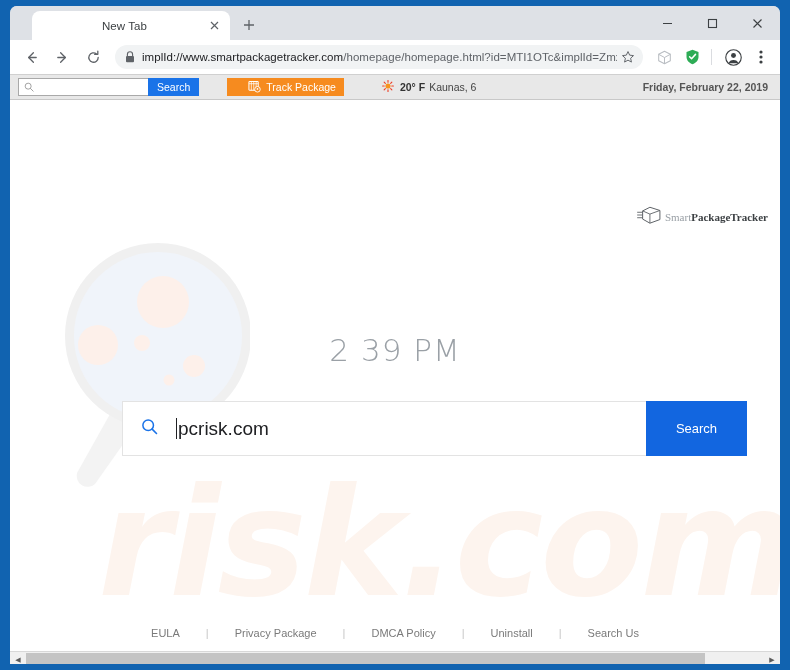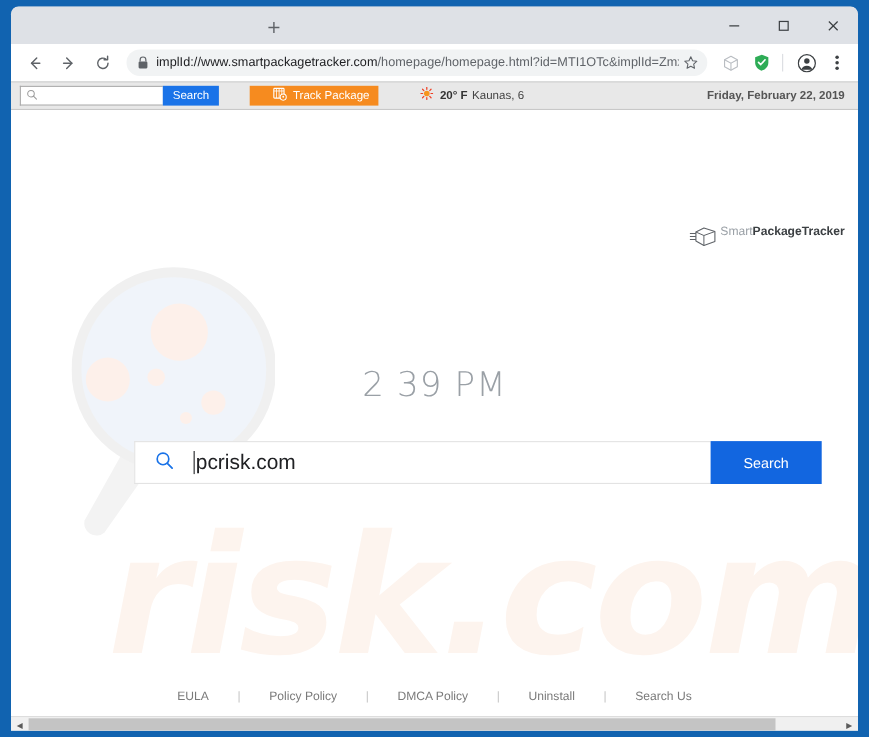--- a/index.html
+++ b/index.html
@@ -292,21 +292,22 @@
     pointer-events: none;
     font-family: "DejaVu Sans", sans-serif;
   }
 
   
   #brand-logo {
     position: absolute;
     right: 12px;
     top: 105px;
     display: flex;
-    align-items: flex-start;
+    align-items: center;
+    font-family: Liberation Serif, serif;
   }
   #brand-text {
     font-size: 11px;
     margin-left: 3px;
     white-space: nowrap;
   }
   #brand-text .light { color: #9aa0a6; }
   #brand-text .bold { color: #3c4043; font-weight: bold; }
 
   
@@ -322,21 +323,21 @@
     font-weight: 300;
     font-family: "DejaVu Sans", sans-serif;
   }
 
   
   #main-search {
     position: absolute;
     left: 112px;
     top: 301px;
     width: 625px;
-    height: 39px;
+    height: 55px;
     display: flex;
   }
   #main-search-field {
     flex: 1;
     background: #ffffff;
     border: 1px solid #e3e3e3;
     border-right: none;
     display: flex;
     align-items: center;
     padding-left: 18px;
@@ -417,20 +418,28 @@
     background: #c4c4c4;
   }
 </style>
 </head>
 <body>
 
 <div id="screen">
   <div id="browser-window">
 
     <div id="tab-strip">
+      <div class="tab">
+        <span class="tab-title">New Tab</span>
+        <span class="tab-close">
+          <svg width="9" height="9" viewBox="0 0 9 9">
+              <path d="M1 1 L8 8 M8 1 L1 8" stroke="#5f6368" stroke-width="1.2" fill="none"></path>
+            </svg>
+        </span>
+      </div>
       <div class="new-tab-btn">
         <svg width="12" height="12" viewBox="0 0 12 12">
             <path d="M6 1 V11 M1 6 H11" stroke="#5f6368" stroke-width="1.3" fill="none"></path>
           </svg>
       </div>
 
       <div id="window-controls">
         <div class="wc">
           <svg width="11" height="11" viewBox="0 0 11 11">
               <path d="M1 5.5 H10" stroke="#3c4043" stroke-width="1.1"></path>
@@ -601,21 +610,21 @@
           </span>
           <span id="main-search-caret"></span>
           <span id="main-search-value" title="Search the web...">pcrisk.com</span>
         </div>
         <div id="main-search-btn">Search</div>
       </div>
 
       <div id="footer-links">
         <span class="footer-link">EULA</span>
         <span class="footer-sep">|</span>
-        <span class="footer-link">Policy Policy</span>
+        <span class="footer-link">Privacy Package</span>
         <span class="footer-sep">|</span>
         <span class="footer-link">DMCA Policy</span>
         <span class="footer-sep">|</span>
         <span class="footer-link">Uninstall</span>
         <span class="footer-sep">|</span>
         <span class="footer-link">Search Us</span>
       </div>
     </div>
 
     <div id="hscrollbar">

